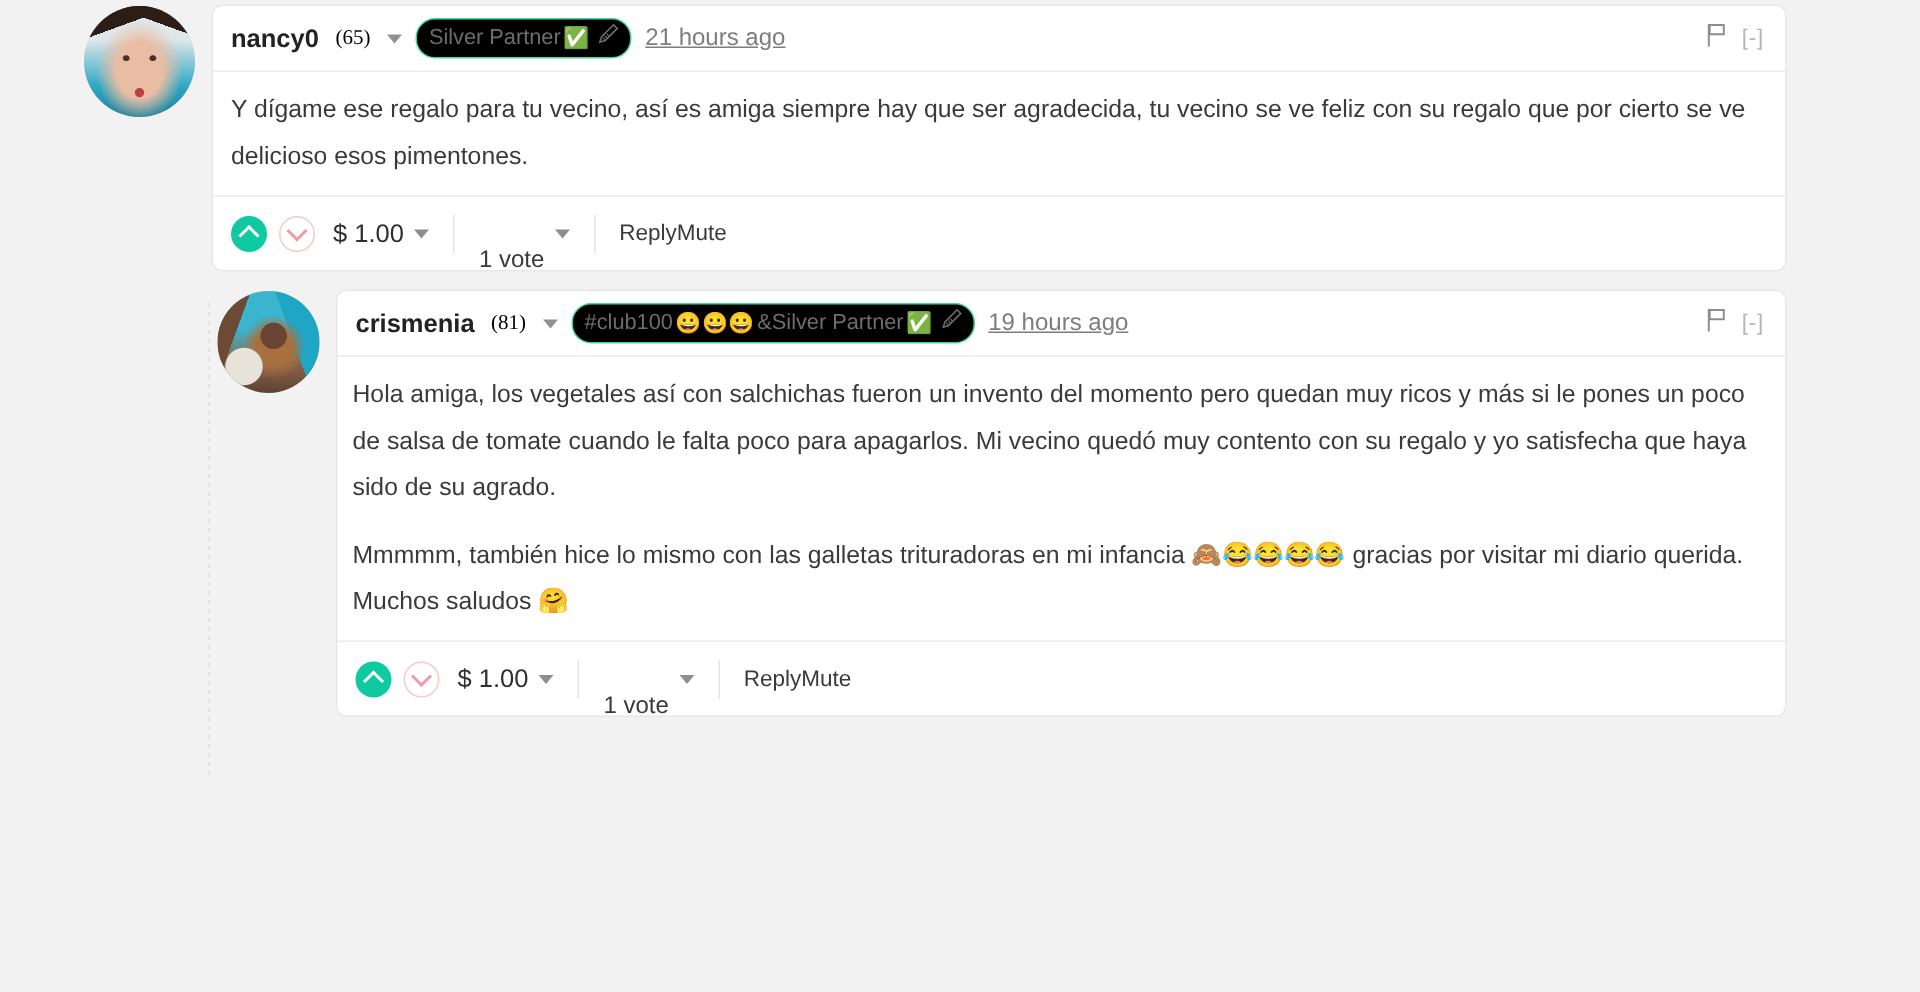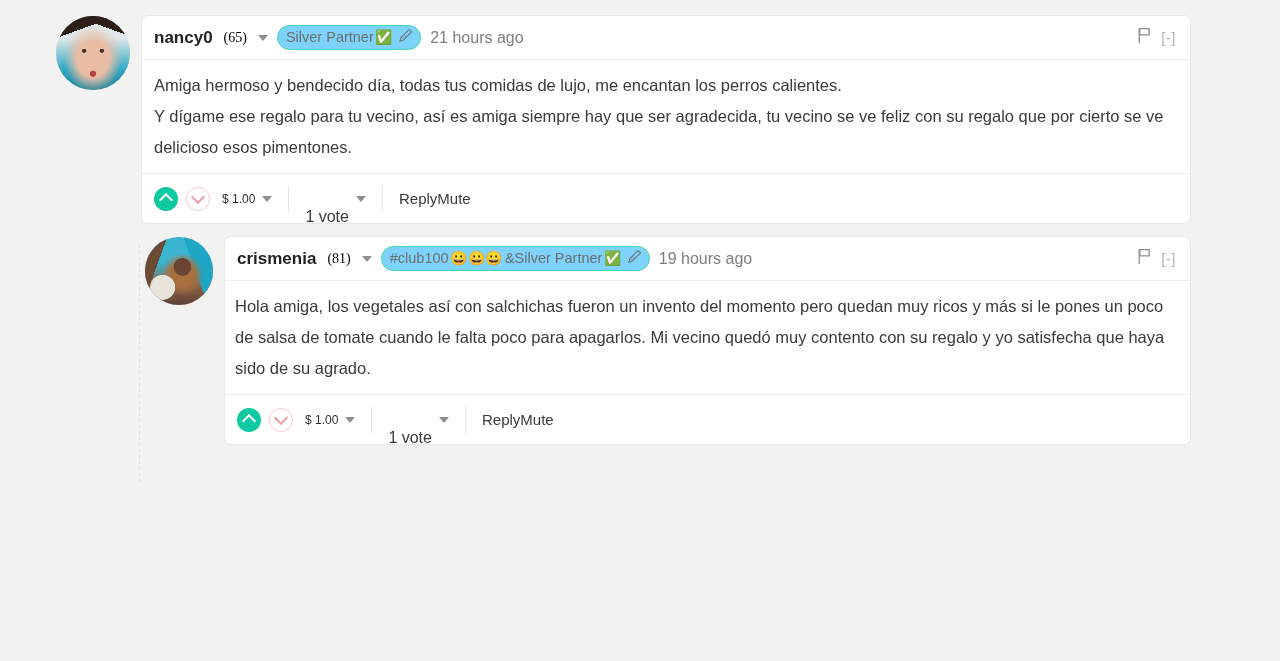--- a/index.html
+++ b/index.html
@@ -14,21 +14,21 @@
   }
 
   .thread { position: relative; width: 1280px; }
 
   
   .comment-row {
     display: flex;
     align-items: flex-start;
     position: relative;
   }
-  .comment-row.level-0 { padding: 16px 90px 0 56px; }
+  .comment-row.level-0 { padding: 4px 90px 0 56px; }
   .comment-row.level-1 { padding: 14px 90px 0 145px; }
 
   
   .thread-line {
     position: absolute;
     left: 139px;
     top: 22px;
     bottom: -40px;
     width: 1px;
     background: repeating-linear-gradient(to bottom,#dcdcdc 0 3px,transparent 3px 6px);
@@ -116,35 +116,36 @@
     display: inline-flex;
     align-items: center;
     gap: 2px;
     border: 1.5px solid #3fd6a8;
     border-radius: 13px;
     padding: 2px 7px 3px 8px;
     font-size: 14.5px;
     color: #6d6d6d;
     line-height: 1.15;
     white-space: nowrap;
-    background: #7dd3fc;
+    background: #000000;
   }
   .badge .emo { font-size: 14px; }
   .badge .check { font-size: 14px; }
   .badge .pen {
     margin-left: 3px;
     font-size: 15px;
     color: #707070;
     transform: rotate(0deg);
   }
 
   .timestamp {
     font-size: 16px;
     color: #7d7d7d;
     white-space: nowrap;
+    text-decoration: underline;
   }
 
   .header-spacer { flex: 1 1 auto; }
 
   .flag-icon { display: block; }
   .collapse {
     font-size: 15px;
     color: #b5b5b5;
     letter-spacing: 0.5px;
     white-space: nowrap;
@@ -184,21 +185,21 @@
   .chev {
     width: 10px; height: 10px;
     border-style: solid;
     border-width: 0 2px 2px 0;
     display: block;
   }
   .vote-up .chev   { border-color: #ffffff; transform: rotate(-135deg); margin-top: 3px; }
   .vote-down .chev { border-color: #ef9ba4; transform: rotate(45deg); margin-bottom: 3px; }
 
   .payout {
-    font-size: 12px;
+    font-size: 17px;
     color: #2f2f2f;
     margin-left: 12px;
     white-space: nowrap;
   }
   .votes {
     font-size: 16px;
     color: #3a3a3a;
     white-space: nowrap;
     margin-top: 36px;
   }
@@ -264,21 +265,20 @@
         <span class="flag-icon">
           <svg width="15" height="17" viewBox="0 0 15 17" aria-hidden="true">
             <path d="M2.2 1v15" stroke="#8d8d8d" stroke-width="1.3" fill="none"></path>
             <path d="M2.8 1.6h9.4v6.2H2.8z" fill="none" stroke="#8d8d8d" stroke-width="1.3"></path>
           </svg>
         </span>
         <span class="collapse">[-]</span>
       </div>
 
       <div class="card-body">
-        <p>Amiga hermoso y bendecido día, todas tus comidas de lujo, me encantan los perros calientes.</p>
         <p style="margin-top:0">Y dígame ese regalo para tu vecino, así es amiga siempre hay que ser agradecida, tu vecino se ve feliz con su regalo que por cierto se ve delicioso esos pimentones.</p>
       </div>
 
       <div class="card-footer">
         <span class="vote-btn vote-up">
           <i class="chev"></i>
         </span>
         <span class="vote-btn vote-down">
           <i class="chev"></i>
         </span>
@@ -338,20 +338,21 @@
           <svg width="15" height="17" viewBox="0 0 15 17" aria-hidden="true">
             <path d="M2.2 1v15" stroke="#8d8d8d" stroke-width="1.3" fill="none"></path>
             <path d="M2.8 1.6h9.4v6.2H2.8z" fill="none" stroke="#8d8d8d" stroke-width="1.3"></path>
           </svg>
         </span>
         <span class="collapse">[-]</span>
       </div>
 
       <div class="card-body">
         <p>Hola amiga, los vegetales así con salchichas fueron un invento del momento pero quedan muy ricos y más si le pones un poco de salsa de tomate cuando le falta poco para apagarlos. Mi vecino quedó muy contento con su regalo y yo satisfecha que haya sido de su agrado.</p>
+        <p>Mmmmm, también hice lo mismo con las galletas trituradoras en mi infancia 🙈😂😂😂😂 gracias por visitar mi diario querida. Muchos saludos 🤗</p>
       </div>
 
       <div class="card-footer">
         <span class="vote-btn vote-up">
           <i class="chev"></i>
         </span>
         <span class="vote-btn vote-down">
           <i class="chev"></i>
         </span>
 

